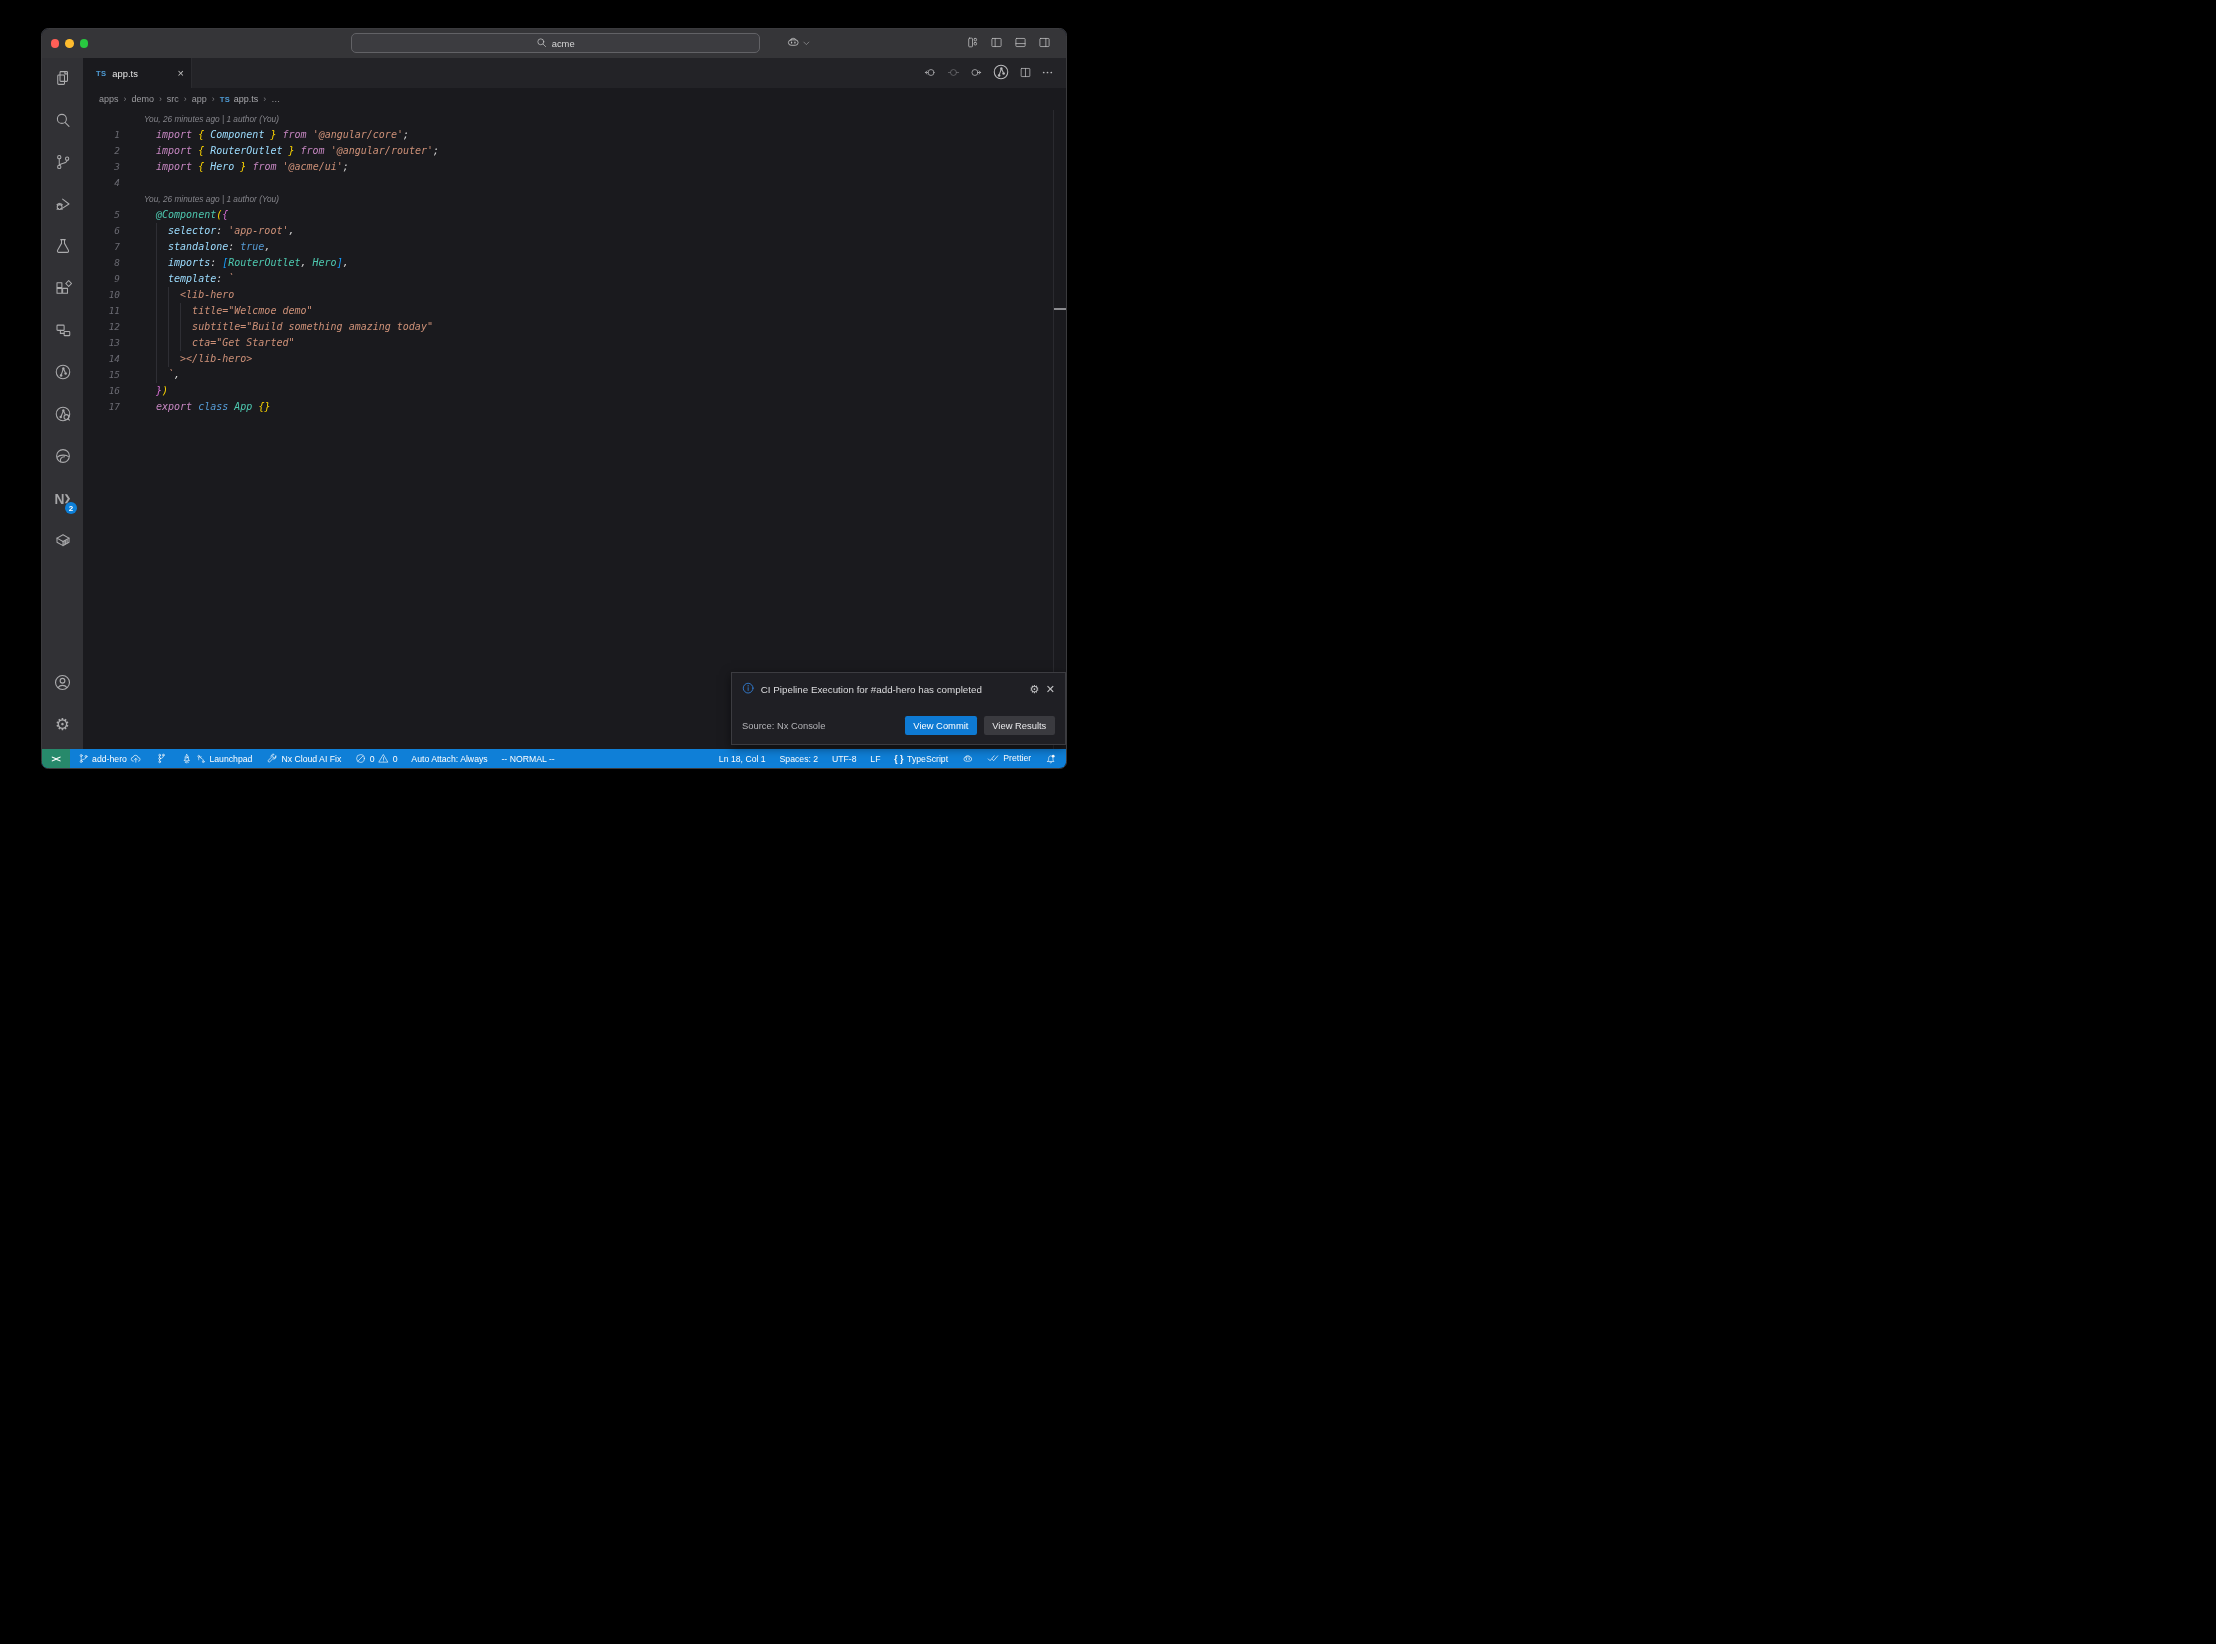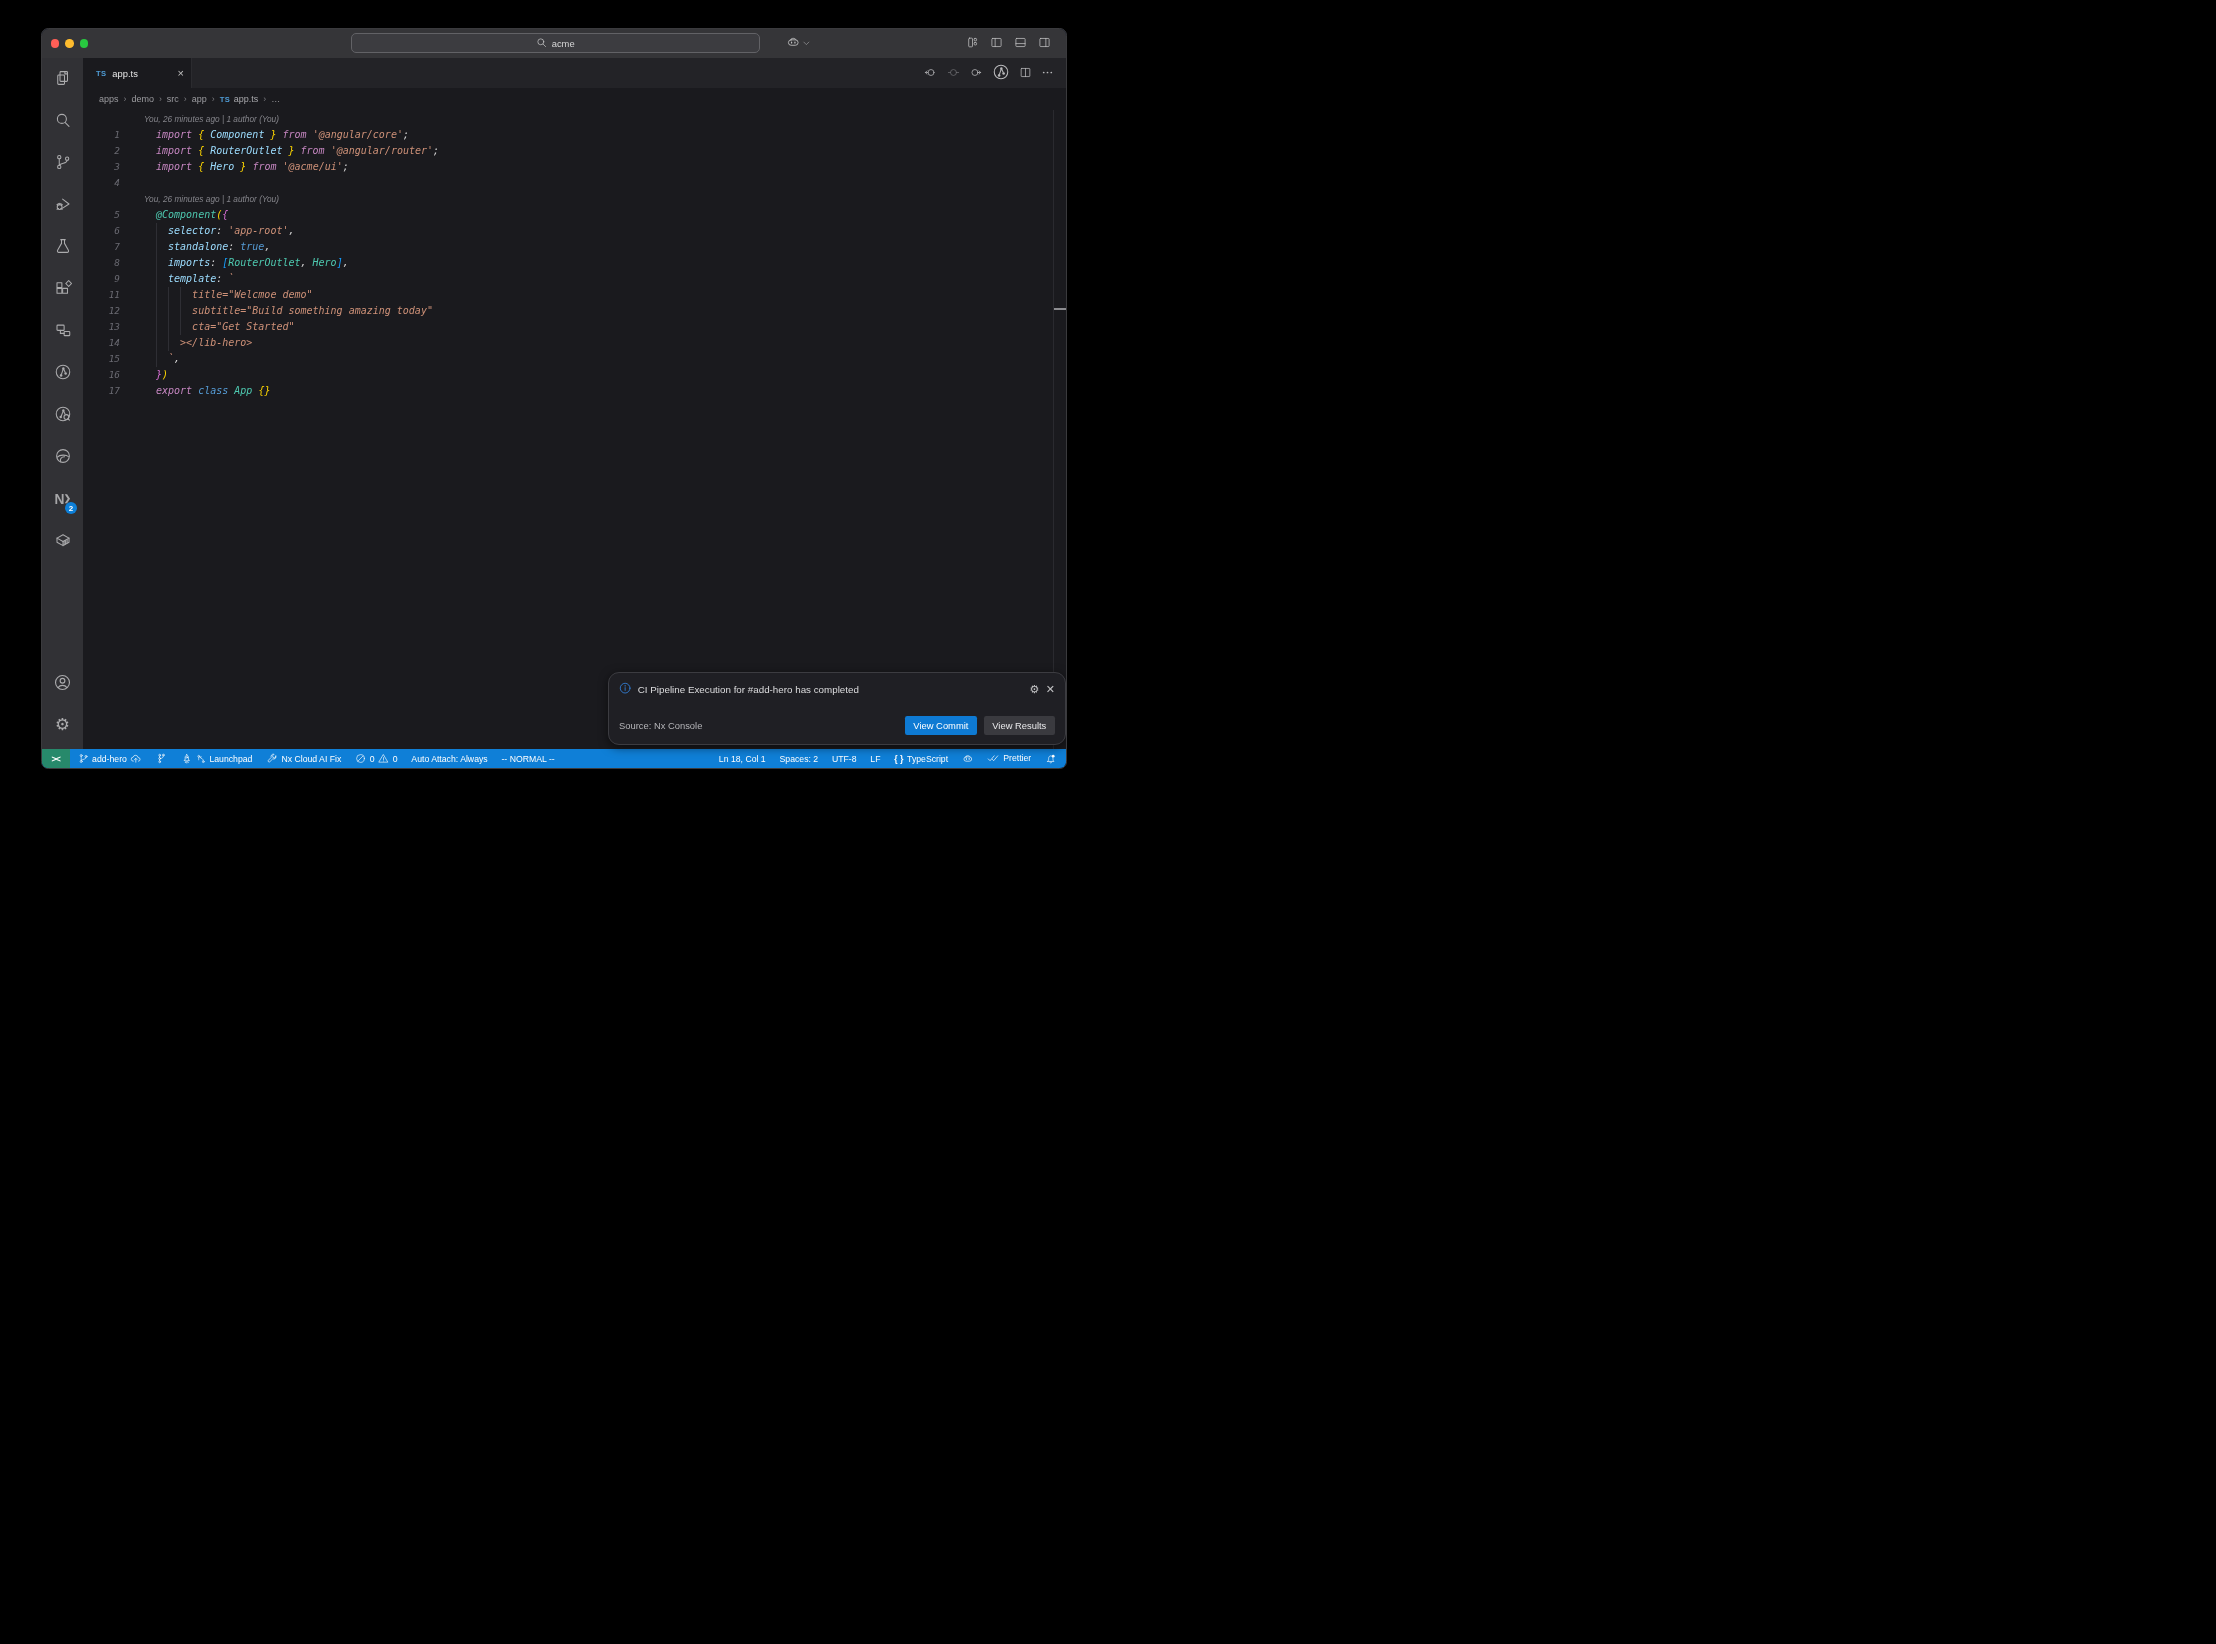--- a/index.html
+++ b/index.html
@@ -51,22 +51,22 @@
   .guide { position:absolute; top:0; bottom:0; width:0.7px; background:#2e2e34; }
   .blame-row { height:16px; line-height:16px; padding-left:61px; color:#84848a;
     font-family:"Liberation Sans", sans-serif; font-size:8.3px; }
   .line.active { box-shadow: inset 0 0.7px 0 #34343b, inset 0 -0.7px 0 #34343b; }
   .line.active .ln { color:#c8c8cc; }
   .tk-kw{color:#C586C0}.tk-str{color:#CE9178}.tk-prop{color:#9CDCFE}.tk-teal{color:#4EC9B0}
   .tk-blue{color:#569CD6}.tk-gold{color:#FFD700}.tk-pinkbr{color:#DA70D6}.tk-bluebr{color:#179FFF}.tk-pn{color:#d4d4d4}
   .ruler-line { position:absolute; top:0; bottom:0; right:12.3px; width:0.7px; background:#2a2a2f; }
   .ruler-mark { position:absolute; right:0; width:12.3px; height:2.2px; background:#8c8c90; top:198px; }
   
-  .notif { position:absolute; right:0; bottom:23px; width:458px; height:73px; background:#1f1f24;
-    border:0.7px solid #3c3c41; border-radius:11px; box-shadow:0 2.9px 10px rgba(0,0,0,.5);
+  .notif { position:absolute; right:0; bottom:23px; width:335px; height:73px; background:#1f1f24;
+    border:0.7px solid #3c3c41; border-radius:0; box-shadow:0 2.9px 10px rgba(0,0,0,.5);
     padding:9.4px 10px 8.7px 10px; display:flex; flex-direction:column; justify-content:space-between; }
   .notif-head { display:flex; align-items:center; gap:6.5px; color:#dcdcde; font-size:9.8px; }
   .notif-head .spacer{flex:1}
   .notif-foot { display:flex; align-items:center; }
   .notif-src { color:#b4b4b8; font-size:9.4px; }
   .notif-btns { margin-left:auto; display:flex; gap:6.5px; }
   .btn { height:19px; padding:0 8.7px; font-size:9.4px; border-radius:2.2px; display:flex; align-items:center; color:#fff; }
   .btn.primary { background:#0e7ad3; }
   .btn.secondary { background:#3a3a3f; color:#e8e8ea; }
   .info-ic { color:#3794ff; }
@@ -305,20 +305,21 @@
             <div class="line"><span class="ln">1</span><span class="content" style="padding-left: 0ch;"><span class="tk-kw">import</span><span class="tk-pn"> </span><span class="tk-gold">{</span><span class="tk-pn"> </span><span class="tk-prop">Component</span><span class="tk-pn"> </span><span class="tk-gold">}</span><span class="tk-pn"> </span><span class="tk-kw">from</span><span class="tk-pn"> </span><span class="tk-str">'@angular/core'</span><span class="tk-pn">;</span></span></div>
             <div class="line"><span class="ln">2</span><span class="content" style="padding-left: 0ch;"><span class="tk-kw">import</span><span class="tk-pn"> </span><span class="tk-gold">{</span><span class="tk-pn"> </span><span class="tk-prop">RouterOutlet</span><span class="tk-pn"> </span><span class="tk-gold">}</span><span class="tk-pn"> </span><span class="tk-kw">from</span><span class="tk-pn"> </span><span class="tk-str">'@angular/router'</span><span class="tk-pn">;</span></span></div>
             <div class="line"><span class="ln">3</span><span class="content" style="padding-left: 0ch;"><span class="tk-kw">import</span><span class="tk-pn"> </span><span class="tk-gold">{</span><span class="tk-pn"> </span><span class="tk-prop">Hero</span><span class="tk-pn"> </span><span class="tk-gold">}</span><span class="tk-pn"> </span><span class="tk-kw">from</span><span class="tk-pn"> </span><span class="tk-str">'@acme/ui'</span><span class="tk-pn">;</span></span></div>
             <div class="line"><span class="ln">4</span><span class="content" style="padding-left: 0ch;"></span></div>
             <div class="blame-row">You, 26 minutes ago | 1 author (You)</div>
             <div class="line"><span class="ln">5</span><span class="content" style="padding-left: 0ch;"><span class="tk-teal">@Component</span><span class="tk-gold">(</span><span class="tk-pinkbr">{</span></span></div>
             <div class="line"><span class="ln">6</span><span class="content" style="padding-left: 2ch;"><i class="guide" style="left: 0ch;"></i><span class="tk-prop">selector</span><span class="tk-pn">: </span><span class="tk-str">'app-root'</span><span class="tk-pn">,</span></span></div>
             <div class="line"><span class="ln">7</span><span class="content" style="padding-left: 2ch;"><i class="guide" style="left: 0ch;"></i><span class="tk-prop">standalone</span><span class="tk-pn">: </span><span class="tk-blue">true</span><span class="tk-pn">,</span></span></div>
             <div class="line"><span class="ln">8</span><span class="content" style="padding-left: 2ch;"><i class="guide" style="left: 0ch;"></i><span class="tk-prop">imports</span><span class="tk-pn">: </span><span class="tk-bluebr">[</span><span class="tk-teal">RouterOutlet</span><span class="tk-pn">, </span><span class="tk-teal">Hero</span><span class="tk-bluebr">]</span><span class="tk-pn">,</span></span></div>
             <div class="line"><span class="ln">9</span><span class="content" style="padding-left: 2ch;"><i class="guide" style="left: 0ch;"></i><span class="tk-prop">template</span><span class="tk-pn">: </span><span class="tk-str">`</span></span></div>
+            <div class="line"><span class="ln">10</span><span class="content" style="padding-left: 4ch;"><i class="guide" style="left: 0ch;"></i><i class="guide" style="left: 2ch;"></i><span class="tk-str">&lt;lib-hero</span></span></div>
             <div class="line"><span class="ln">11</span><span class="content" style="padding-left: 6ch;"><i class="guide" style="left: 0ch;"></i><i class="guide" style="left: 2ch;"></i><i class="guide" style="left: 4ch;"></i><span class="tk-str">title="Welcmoe demo"</span></span></div>
             <div class="line"><span class="ln">12</span><span class="content" style="padding-left: 6ch;"><i class="guide" style="left: 0ch;"></i><i class="guide" style="left: 2ch;"></i><i class="guide" style="left: 4ch;"></i><span class="tk-str">subtitle="Build something amazing today"</span></span></div>
             <div class="line"><span class="ln">13</span><span class="content" style="padding-left: 6ch;"><i class="guide" style="left: 0ch;"></i><i class="guide" style="left: 2ch;"></i><i class="guide" style="left: 4ch;"></i><span class="tk-str">cta="Get Started"</span></span></div>
             <div class="line"><span class="ln">14</span><span class="content" style="padding-left: 4ch;"><i class="guide" style="left: 0ch;"></i><i class="guide" style="left: 2ch;"></i><span class="tk-str">&gt;&lt;/lib-hero&gt;</span></span></div>
             <div class="line"><span class="ln">15</span><span class="content" style="padding-left: 2ch;"><i class="guide" style="left: 0ch;"></i><span class="tk-str">`</span><span class="tk-pn">,</span></span></div>
             <div class="line"><span class="ln">16</span><span class="content" style="padding-left: 0ch;"><span class="tk-pinkbr">}</span><span class="tk-gold">)</span></span></div>
             <div class="line"><span class="ln">17</span><span class="content" style="padding-left: 0ch;"><span class="tk-kw">export</span><span class="tk-pn"> </span><span class="tk-blue">class</span><span class="tk-pn"> </span><span class="tk-teal">App</span><span class="tk-pn"> </span><span class="tk-gold">{}</span></span></div>
           </div>
         <div class="ruler-line"></div>
         <div class="ruler-mark"></div>

